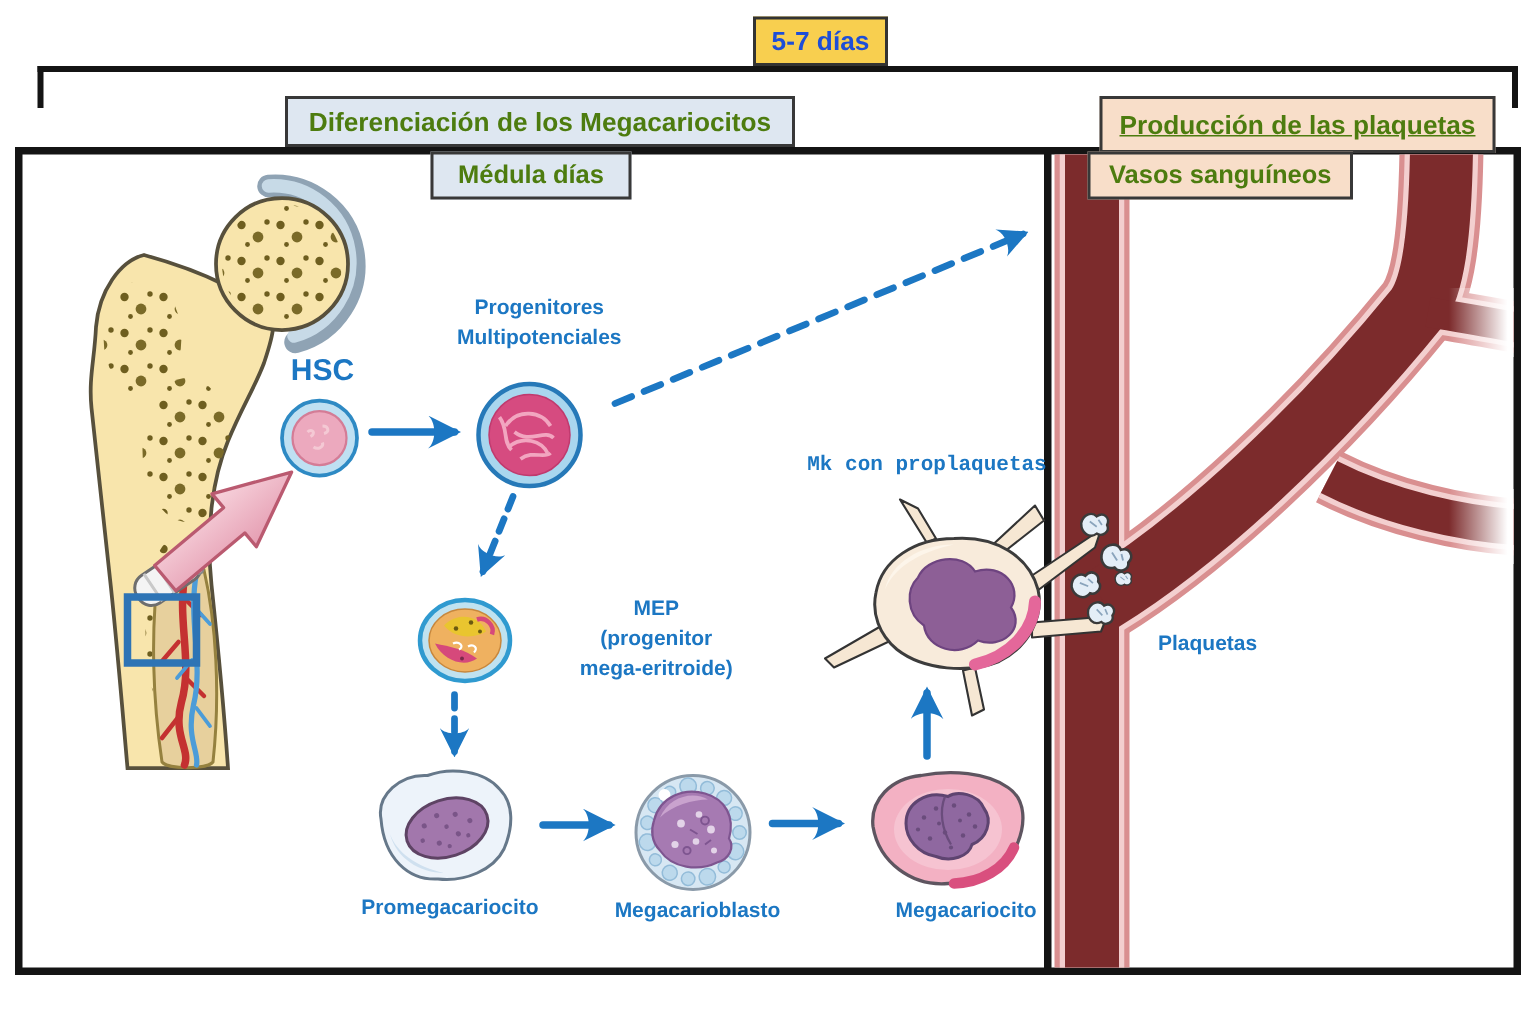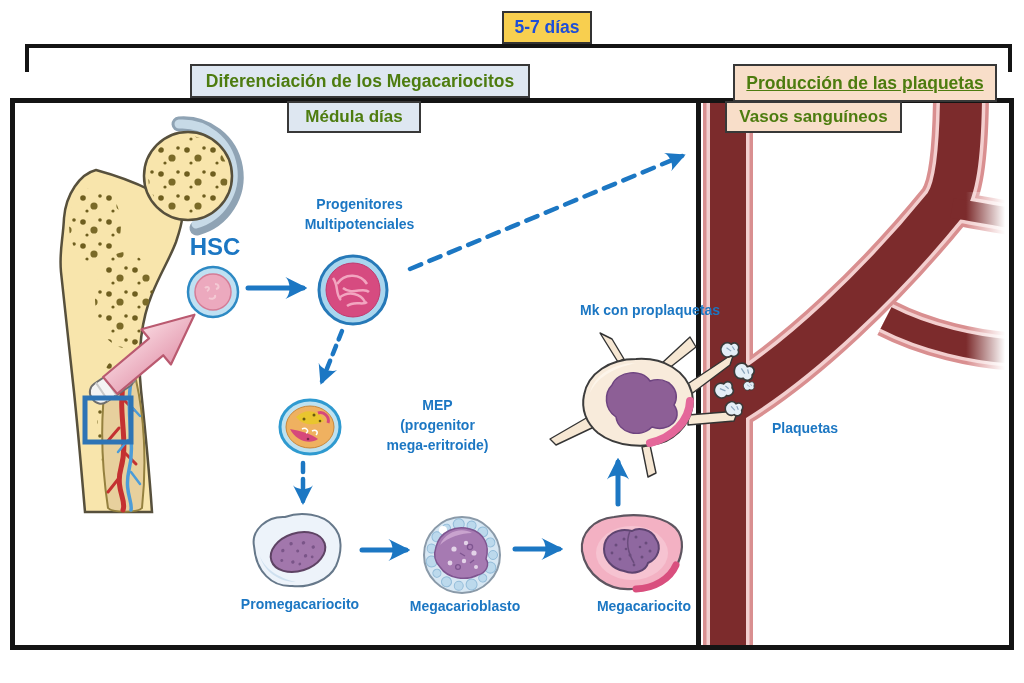--- a/index.html
+++ b/index.html
@@ -279,29 +279,29 @@
   <div class="abs hdr hdr-salmon" style="left:733px;top:64px;width:264px;height:38px;text-decoration:underline;">
     <span>Producción de las plaquetas</span>
   </div>
   <div class="abs hdr hdr-blue" style="left:287px;top:101px;width:134px;height:32px;font-size:17px;">
     <span>Médula días</span>
   </div>
   <div class="abs hdr hdr-salmon" style="left:725px;top:101px;width:177px;height:32px;font-size:17px;">
     <span>Vasos sanguíneos</span>
   </div>
 
-  <div class="abs lbl" style="left:175px;top:237px;width:80px;font-size:24px;"><span>HSC</span></div>
+  <div class="abs lbl" style="left:175px;top:237px;width:80px;font-size:20px;"><span>HSC</span></div>
   <div class="abs lbl" style="left:262px;top:194px;width:195px;">
     <span>Progenitores</span><br>
     <span>Multipotenciales</span>
   </div>
   <div class="abs lbl" style="left:355px;top:395px;width:165px;">
     <span>MEP</span><br>
     <span>(progenitor</span><br>
     <span>mega-eritroide)</span>
   </div>
   <div class="abs lbl" style="left:205px;top:594px;width:190px;"><span>Promegacariocito</span></div>
   <div class="abs lbl" style="left:375px;top:596px;width:180px;"><span>Megacarioblasto</span></div>
   <div class="abs lbl" style="left:554px;top:596px;width:180px;"><span>Megacariocito</span></div>
-  <div class="abs lbl" style="left:560px;top:300px;width:180px;"><span>Mk con proplaquetas</span></div>
+  <div class="abs lbl" style="left:528px;top:300px;width:180px;font-family:Liberation Mono, monospace;"><span>Mk con proplaquetas</span></div>
   <div class="abs lbl" style="left:772px;top:418px;width:120px;text-align:left;"><span>Plaquetas</span></div>
 
 </div>
 
 </body></html>

